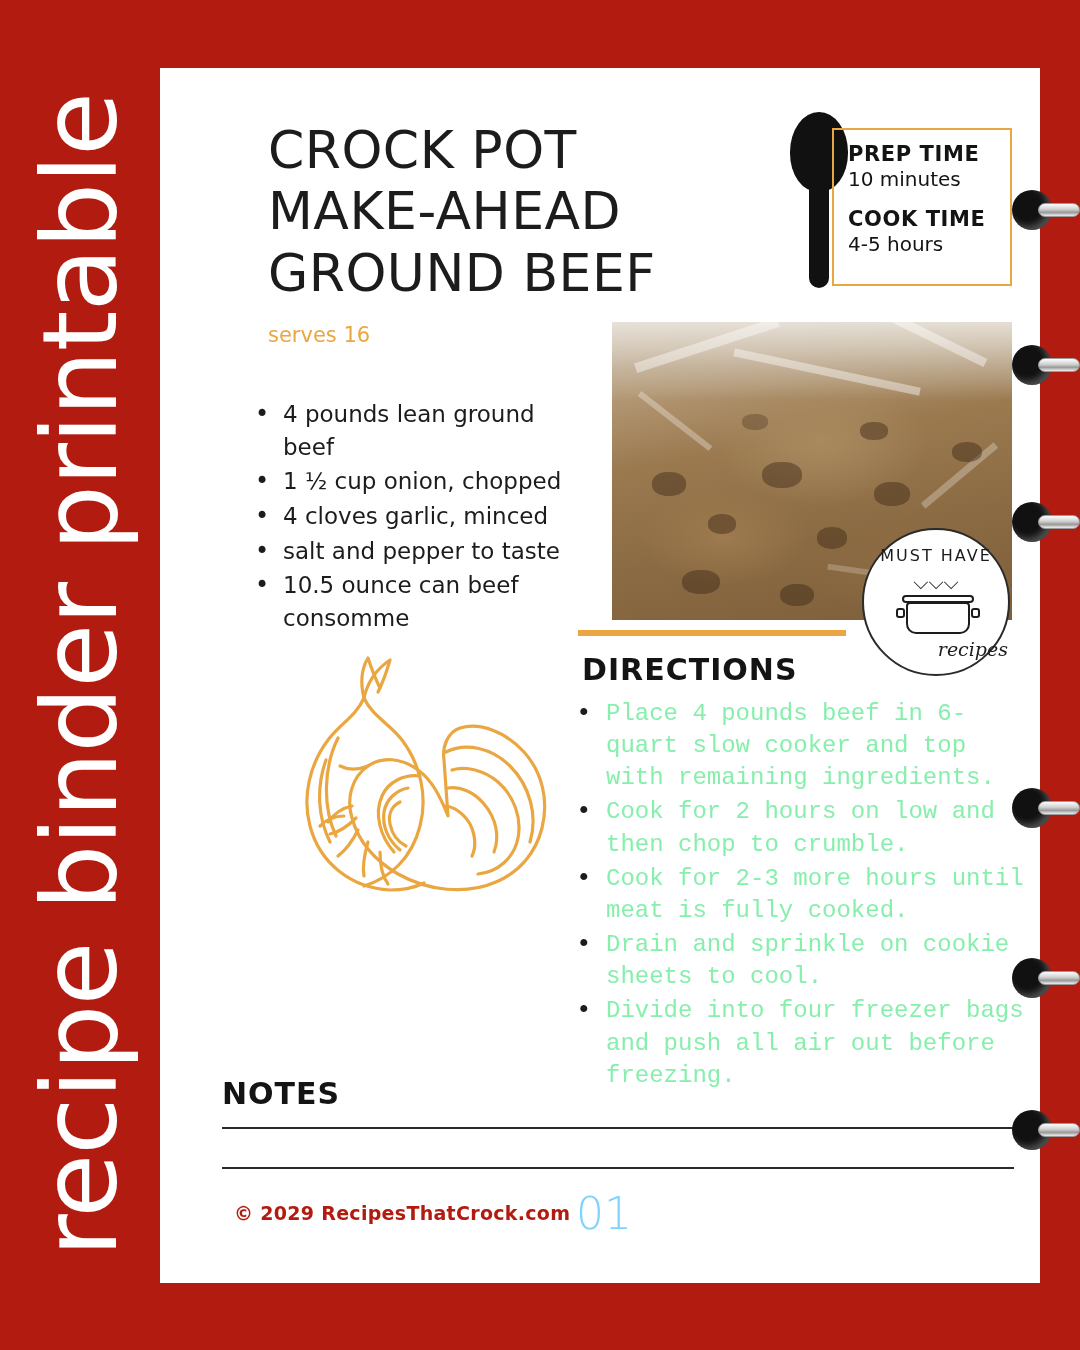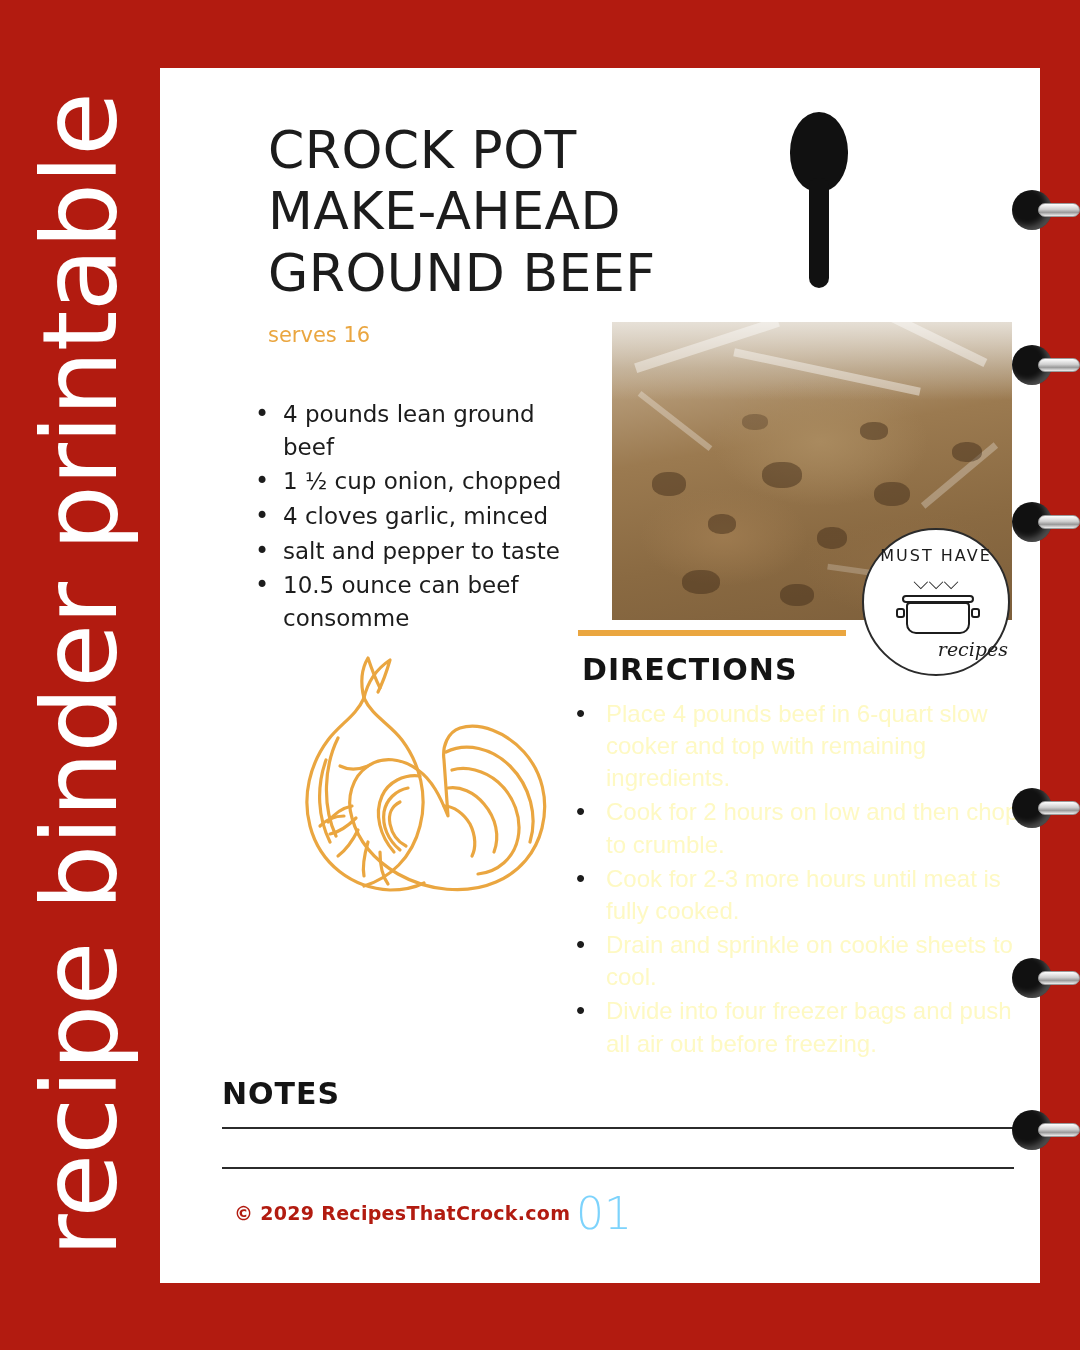--- a/index.html
+++ b/index.html
@@ -233,24 +233,24 @@
   #directions-heading { position: absolute; left: 582px; top: 652px; }
   .dir-list {
     position: absolute; left: 560px; top: 698px;
     width: 470px;
     list-style: none;
   }
   .dir-list li {
     position: relative;
     font-size: 24px;
     line-height: 1.34;
-    color: #fef9c3;
+    color: #86efac;
     padding-left: 46px;
     margin-bottom: 2px;
-    font-family: Liberation Sans, sans-serif;
+    font-family: Liberation Mono, monospace;
   }
   .dir-list li::before {
     content: "•";
     position: absolute; left: 16px; top: -2px;
     font-size: 26px; color: #1c1c1c;
   }
 
   
   .onion {
     position: absolute;
@@ -315,20 +315,27 @@
     <div class="bar"></div>
   </div>
 
   <h1 class="title">CROCK POT MAKE-AHEAD GROUND BEEF</h1>
 
   <div class="spoon">
     <div class="bowl"></div>
     <div class="handle"></div>
   </div>
 
+  <div class="timebox">
+    <div class="time-label">PREP TIME</div>
+    <div class="time-value">10 minutes</div>
+    <div class="time-gap"></div>
+    <div class="time-label">COOK TIME</div>
+    <div class="time-value">4-5 hours</div>
+  </div>
 
   <div class="serves">serves 16</div>
 
   <ul class="ing-list">
     <li>4 pounds lean ground beef</li>
     <li>1 ½ cup onion, chopped</li>
     <li>4 cloves garlic, minced</li>
     <li>salt and pepper to taste</li>
     <li>10.5 ounce can beef consomme</li>
   </ul>

